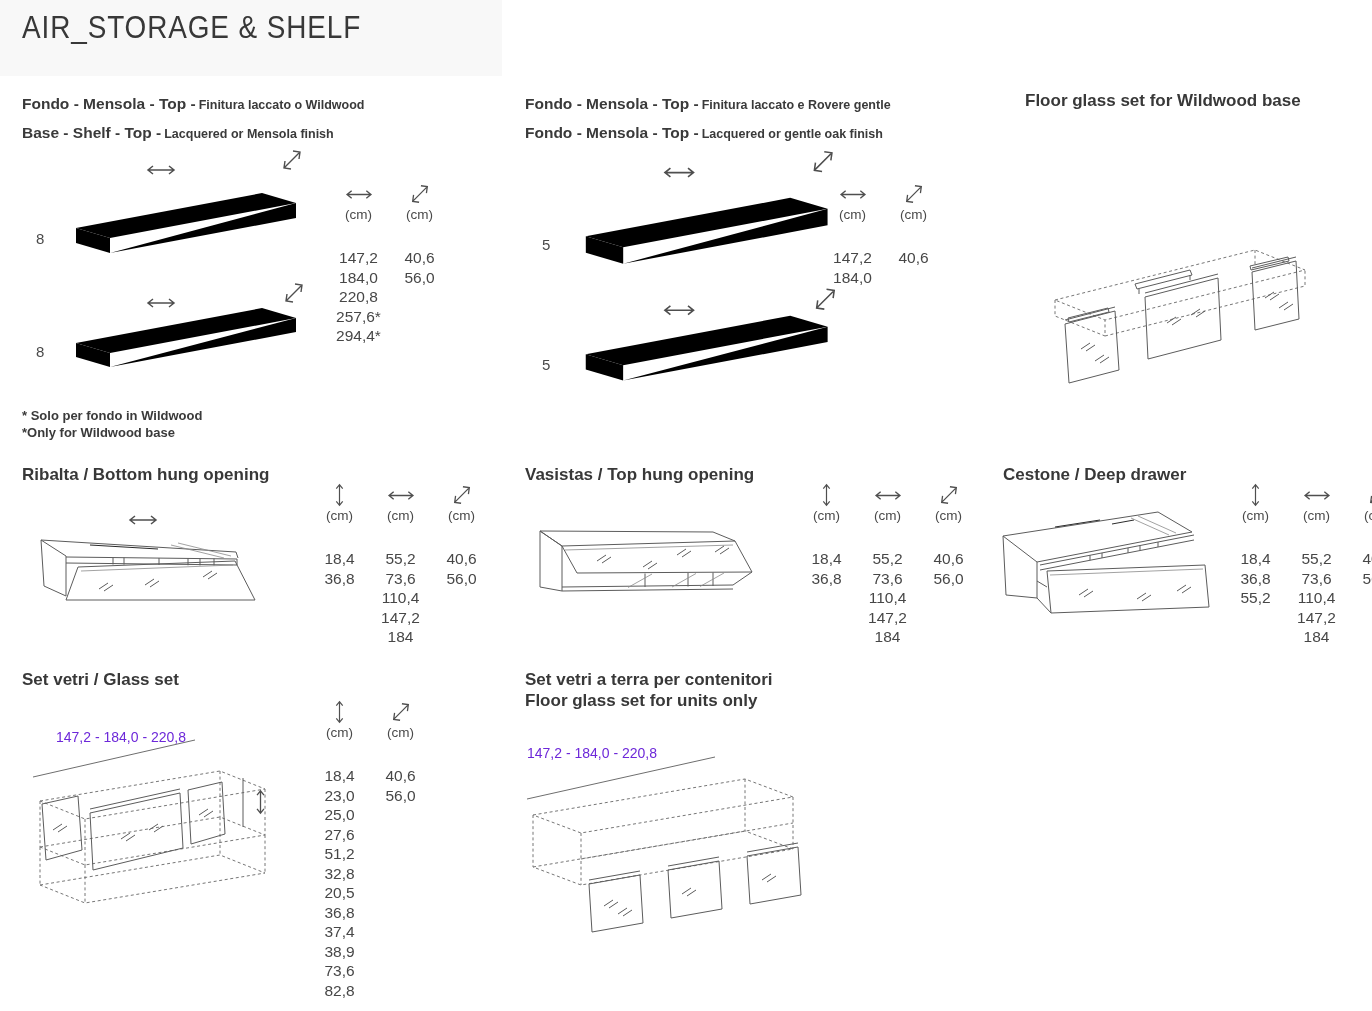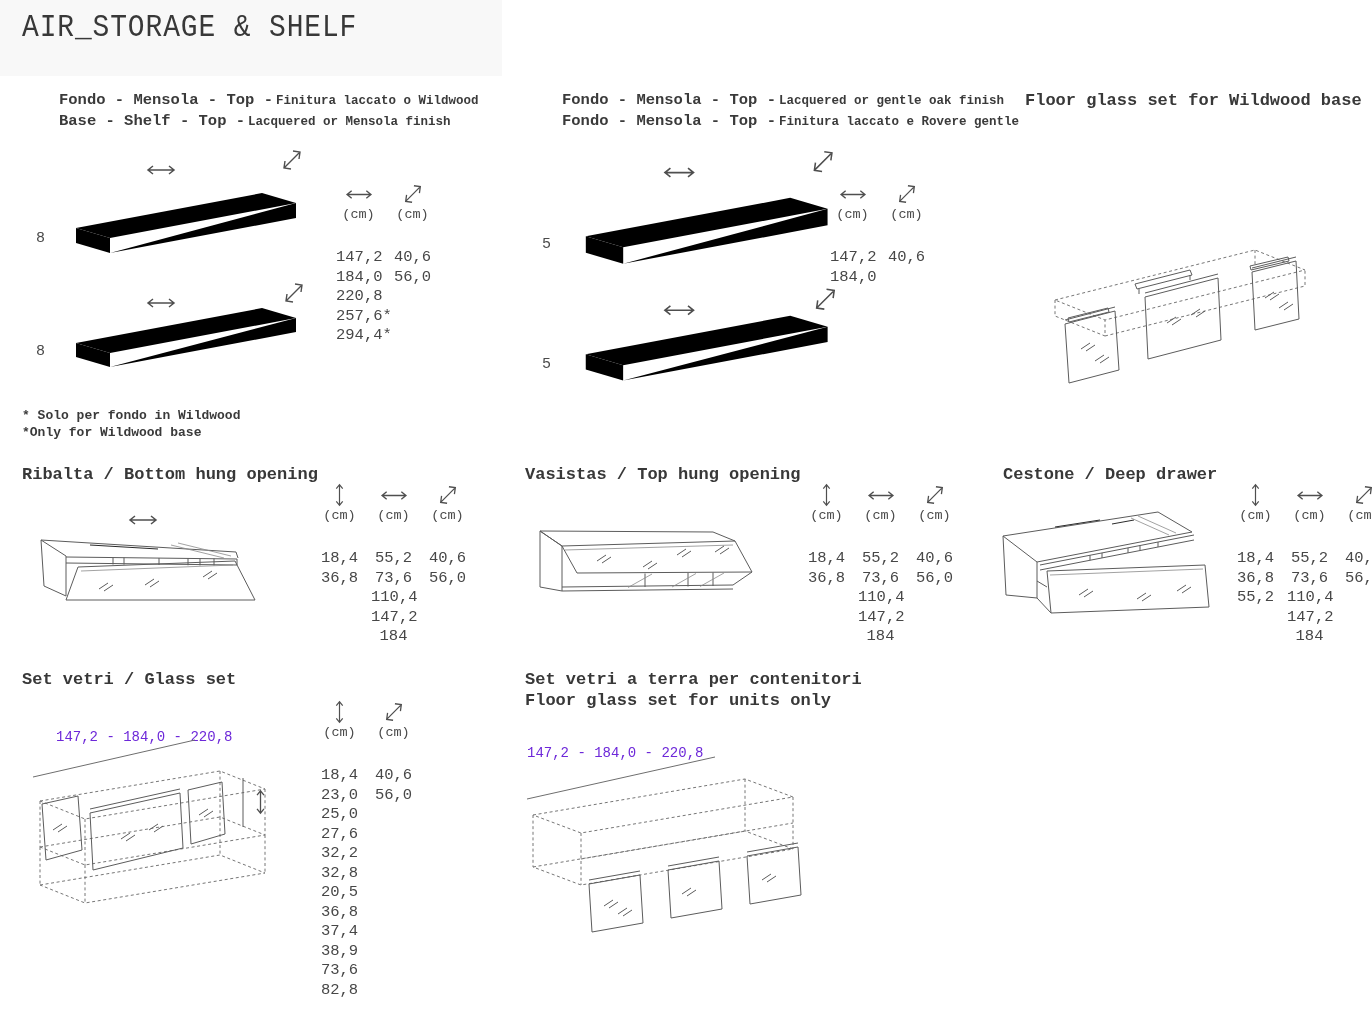--- a/index.html
+++ b/index.html
@@ -1,30 +1,30 @@
 <!DOCTYPE html>
 <html><head>
 <meta charset="utf-8">
 <style>
   html,body { margin:0; padding:0; background:#ffffff; }
   .canvas {
     position:relative; width:1372px; height:1011px; background:#ffffff;
-    font-family:Liberation Mono, monospace; color:#3d3d3d; overflow:hidden;
+    font-family:Liberation Sans, sans-serif; color:#3d3d3d; overflow:hidden;
   }
   .abs { position:absolute; }
   .title-band { background:#f8f8f8; }
   .page-title {
     font-size:31px; font-weight:500; letter-spacing:1px; color:#383838;
     transform:scaleX(0.9); transform-origin:left center; white-space:nowrap;
   }
-  .sec-head { line-height:20px; white-space:nowrap;margin-left:37px; }
+  .sec-head { line-height:28px; white-space:nowrap; }
   .head-main { font-size:15.5px; font-weight:700; color:#3a3a3a; }
   .head-note { font-size:12.5px; font-weight:600; color:#3a3a3a; margin-left:3px; }
   .sec-title { font-size:17px; font-weight:700; color:#383838; white-space:nowrap; line-height:21px; }
-  .dim-table { display:flex; gap:9px; }
+  .dim-table { display:flex; gap:16px; }
   .dim-col { width:45px; text-align:center; }
   .icon-box { height:24px; display:flex; align-items:center; justify-content:center; }
   .cm { font-size:13.5px; color:#4a4a4a; line-height:18px; }
   .dim-values { margin-top:24px; }
   .dim-values .dim-value { font-size:15.5px; line-height:19.5px; color:#474747; white-space:nowrap; }
   .diagram { position:absolute; }
   .diag-label { position:absolute; font-size:15px; color:#4a4a4a; }
   .range-label { position:absolute; font-size:14px; color:#6d28d9; white-space:nowrap; }
   .footnote div { font-size:13px; font-weight:600; line-height:17px; color:#3a3a3a; white-space:nowrap; }
   svg.linework path, svg.linework line { stroke:#5c5c5c; fill:none; stroke-width:1; }
@@ -131,22 +131,22 @@
       </svg>
     <span class="diag-label" style="left:8px;top:62px">8</span>
   </div>
 
   <div class="abs footnote" style="left:22px;top:407px">
     <div>* Solo per fondo in Wildwood</div>
     <div>*Only for Wildwood base</div>
   </div>
 
   <div class="abs sec-head" style="left:525px;top:90px">
+    <div><span class="head-main">Fondo - Mensola - Top -</span><span class="head-note">Finitura laccato e Rovere gentle</span></div>
     <div><span class="head-main">Fondo - Mensola - Top -</span><span class="head-note">Lacquered or gentle oak finish</span></div>
-    <div><span class="head-main">Fondo - Mensola - Top -</span><span class="head-note">Finitura laccato e Rovere gentle</span></div>
   </div>
 
   <div class="diagram" style="left:533px;top:144px;width:335px;height:182px">
     <svg class="linework" width="335" height="182" viewBox="0 0 335 182">
         <use href="#shelf-wood" x="0" y="0" width="332" height="178"></use>
       </svg>
     <span class="diag-label" style="left:9px;top:92px">5</span>
   </div>
 
   <div class="abs dim-table" style="left:830px;top:182px">
@@ -426,21 +426,21 @@
           <svg width="13" height="24" viewBox="0 0 14 30">
             <use href="#arr-h"></use>
           </svg>
         </div>
       <div class="cm">(cm)</div>
       <div class="dim-values">
           <div class="dim-value">18,4</div>
           <div class="dim-value">23,0</div>
           <div class="dim-value">25,0</div>
           <div class="dim-value">27,6</div>
-          <div class="dim-value">32,2</div>
+          <div class="dim-value">51,2</div>
           <div class="dim-value">32,8</div>
           <div class="dim-value">20,5</div>
           <div class="dim-value">36,8</div>
           <div class="dim-value">37,4</div>
           <div class="dim-value">38,9</div>
           <div class="dim-value">73,6</div>
           <div class="dim-value">82,8</div>
         </div>
     </div>
     <div class="dim-col">

